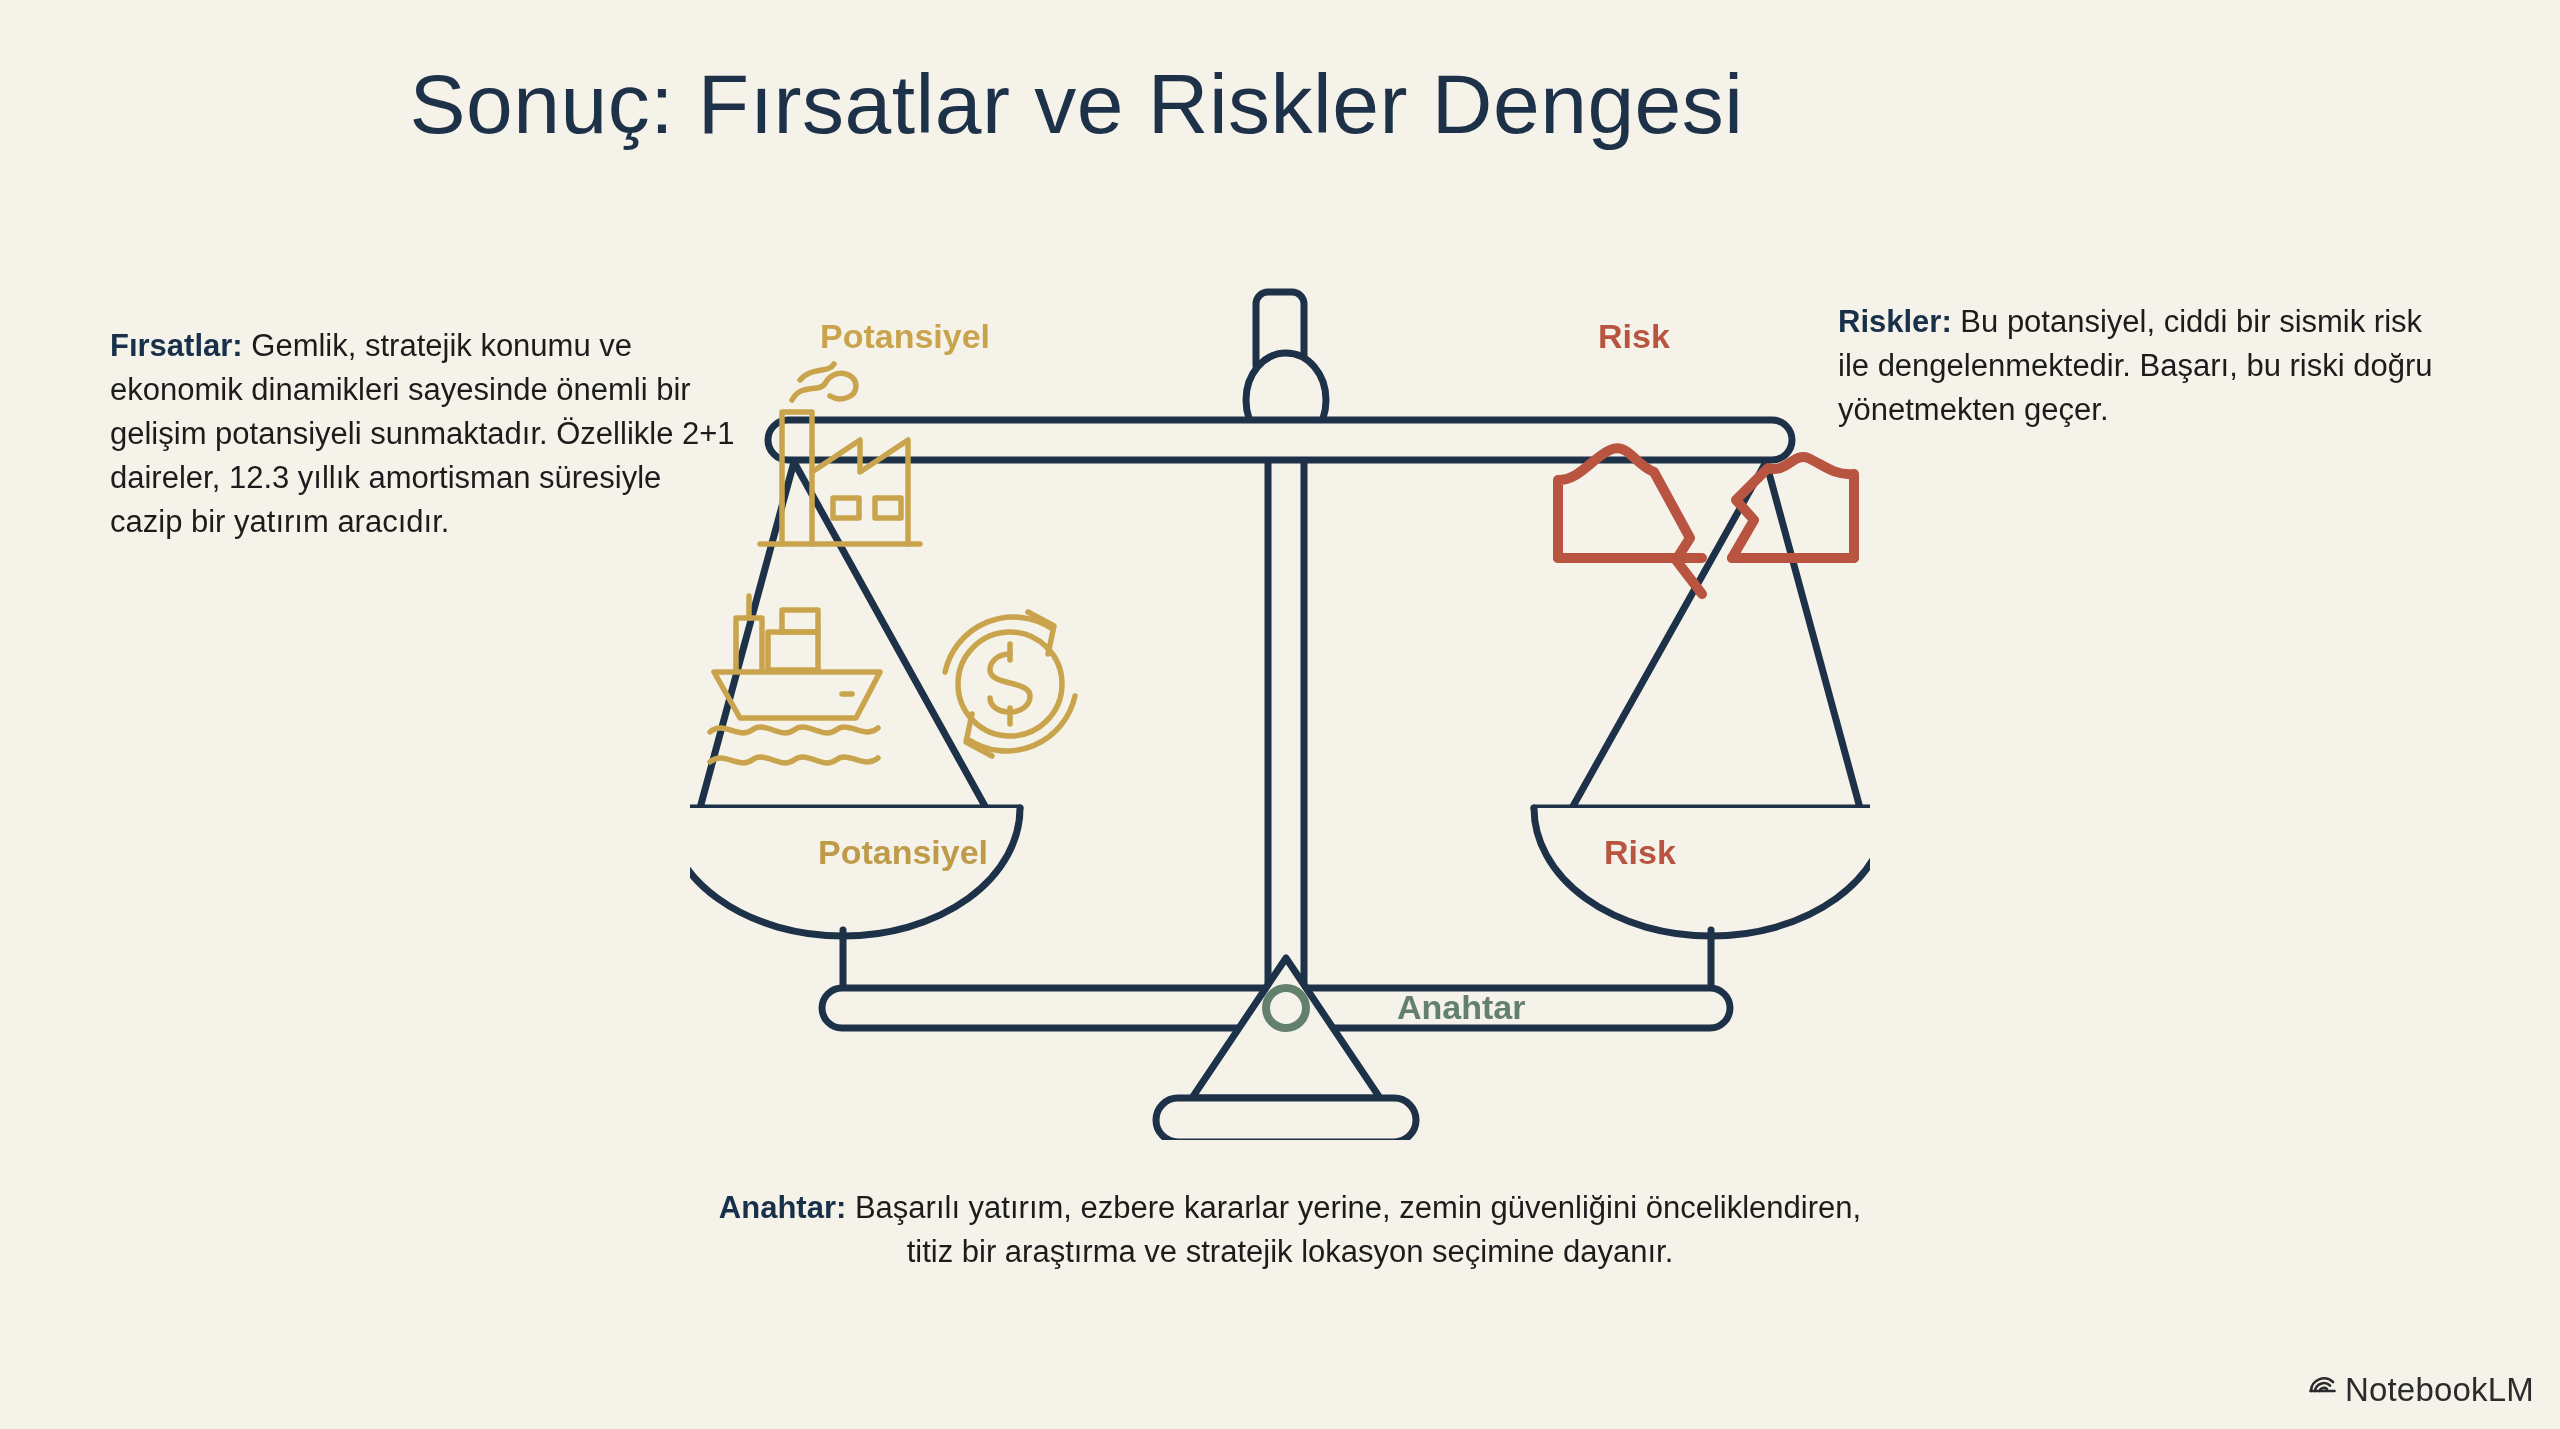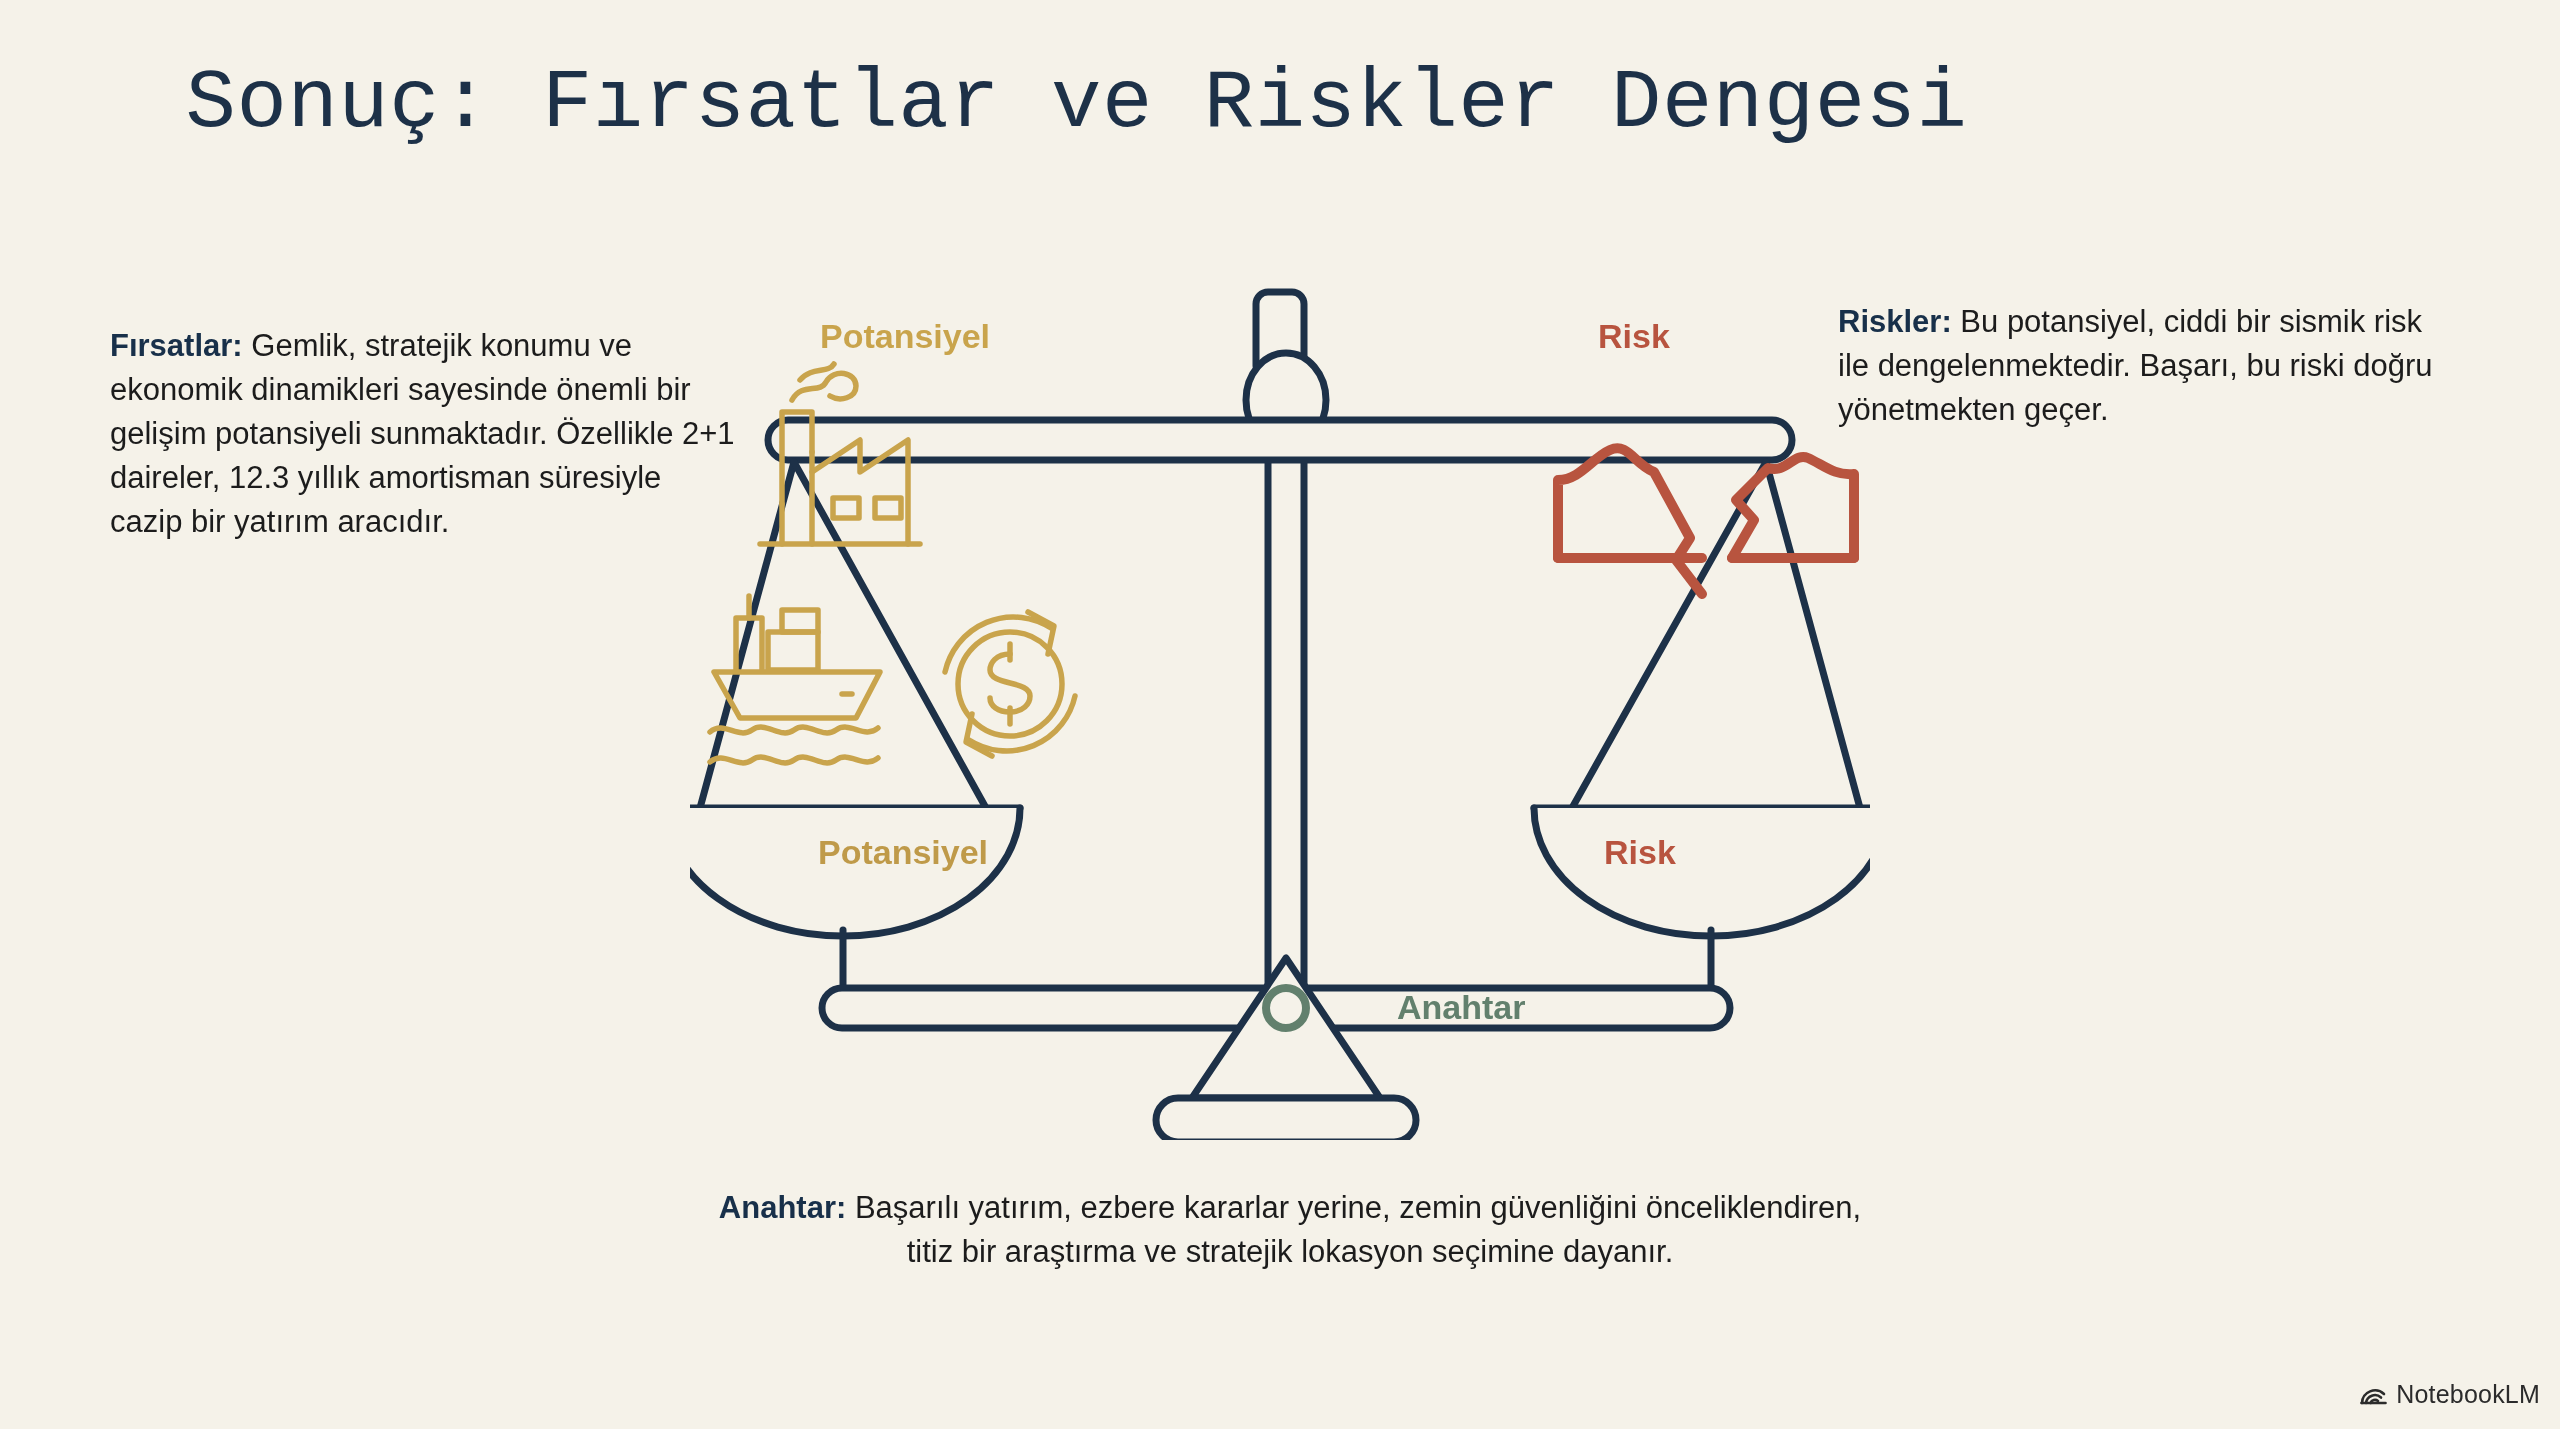--- a/index.html
+++ b/index.html
@@ -22,21 +22,21 @@
     background: #f5f2e9;
   }
 
   
   .title {
     position: absolute;
     top: 56px;
     left: 0;
     width: 2153px;
     text-align: center;
-    font-family: Liberation Mono, monospace;
+    font-family: Liberation Sans, sans-serif;
     font-size: 84px;
     line-height: 1.15;
     color: #1d3148;
     letter-spacing: 0.5px;
   }
 
   
   .side-text {
     position: absolute;
     font-size: 31px;
@@ -95,27 +95,27 @@
   }
   #label-potansiyel-top { left: 820px; top: 317px; color: #c9a44c; }
   #label-risk-top       { left: 1598px; top: 317px; color: #b8543f; }
   #label-potansiyel-pan { left: 818px; top: 833px; color: #bf9a49; }
   #label-risk-pan       { left: 1604px; top: 833px; color: #b8543f; }
   #label-strateji       { left: 1397px; top: 988px; color: #62806d; }
 
   
   #watermark {
     position: absolute;
-    right: 20px;
+    right: 26px;
     bottom: 20px;
     display: flex;
-    align-items: center;
+    align-items: flex-start;
     gap: 9px;
     color: #2b2b2b;
-    font-size: 25px;
+    font-size: 33px;
     letter-spacing: 0.2px;
   }
   #watermark .wm-icon { display: block; }
 </style>
 </head>
 <body>
 
 <div class="page">
 
   <div class="title">Sonuç: Fırsatlar ve Riskler Dengesi</div>

